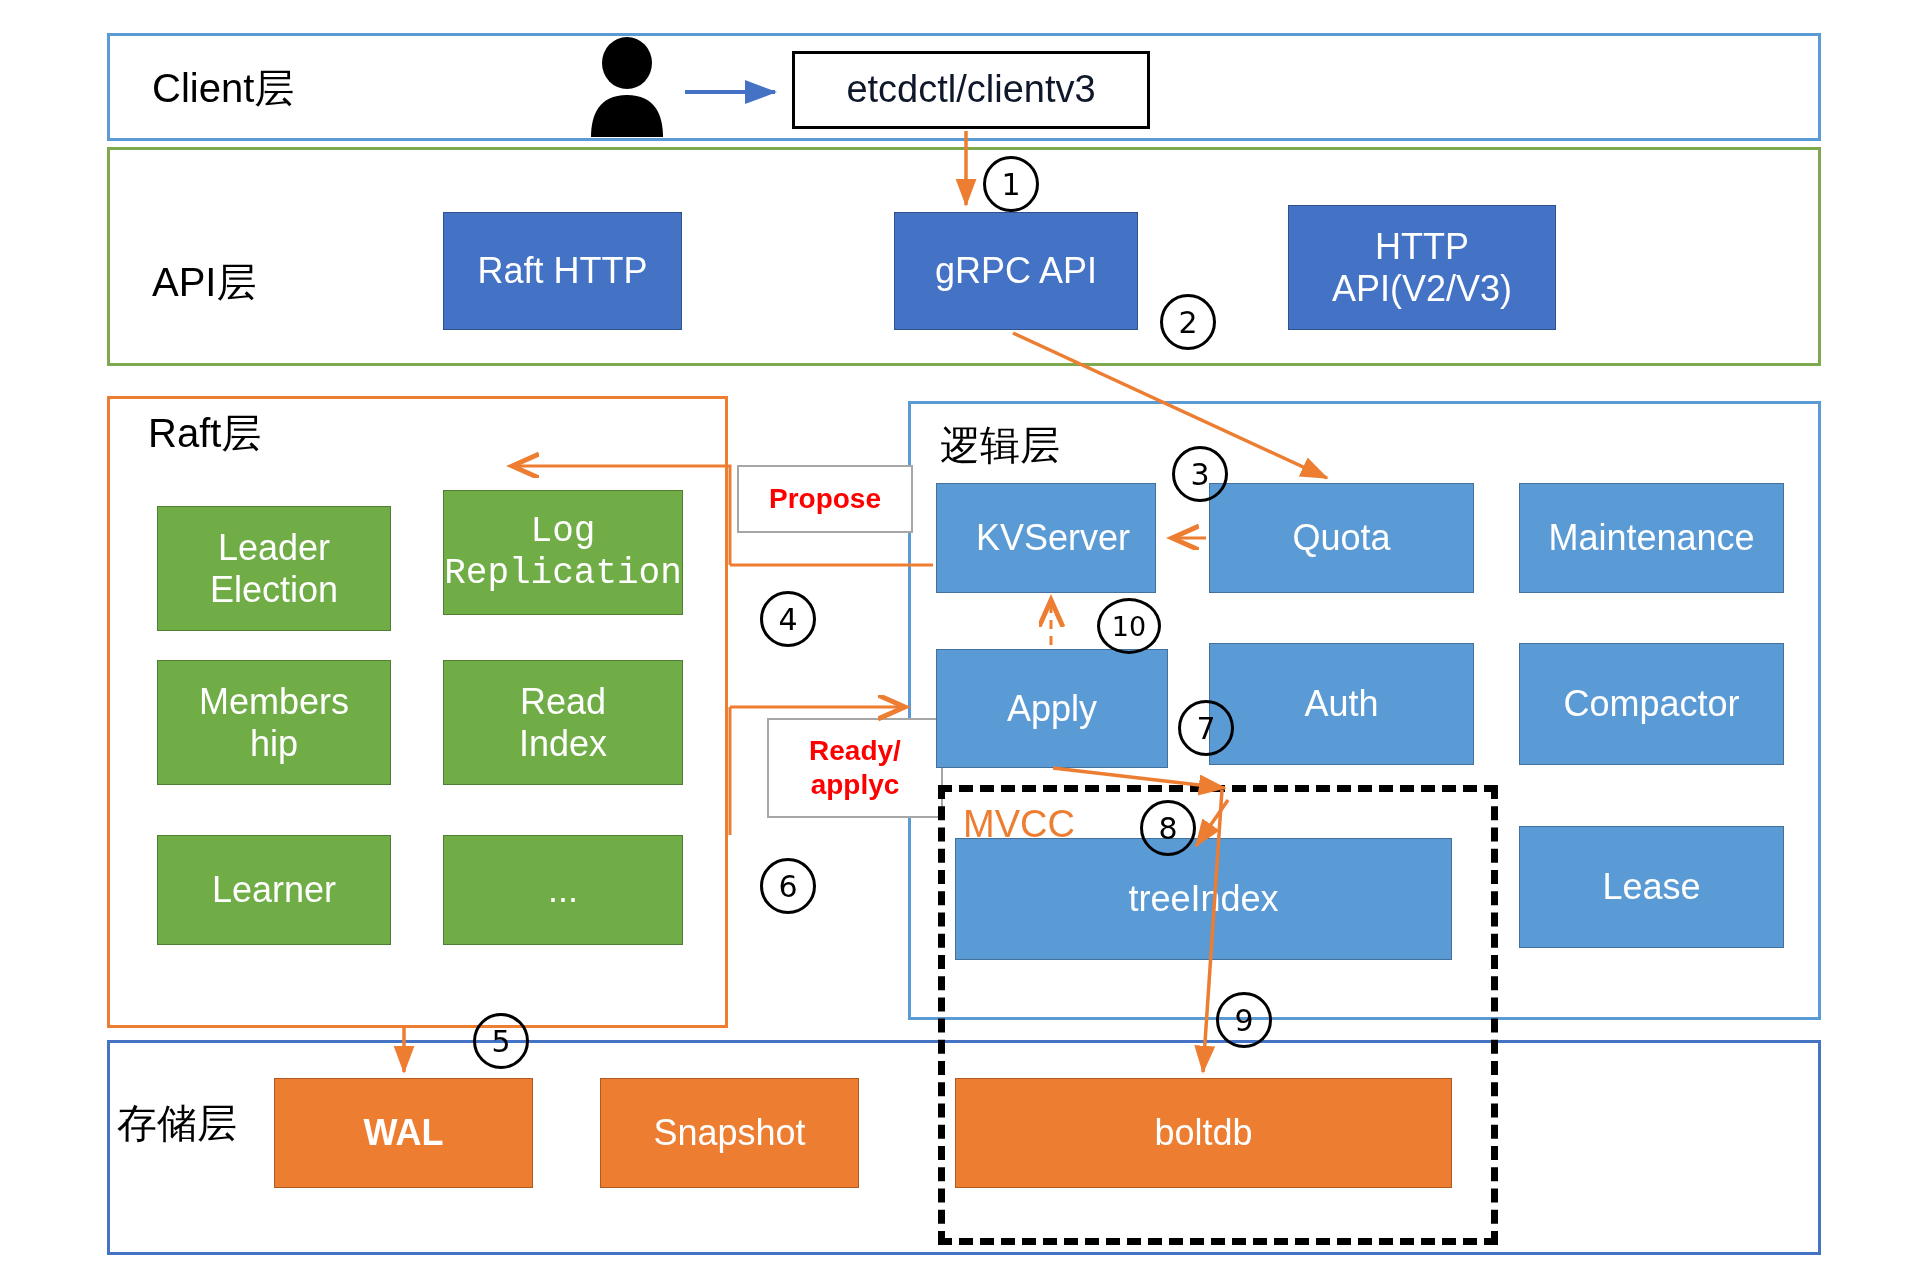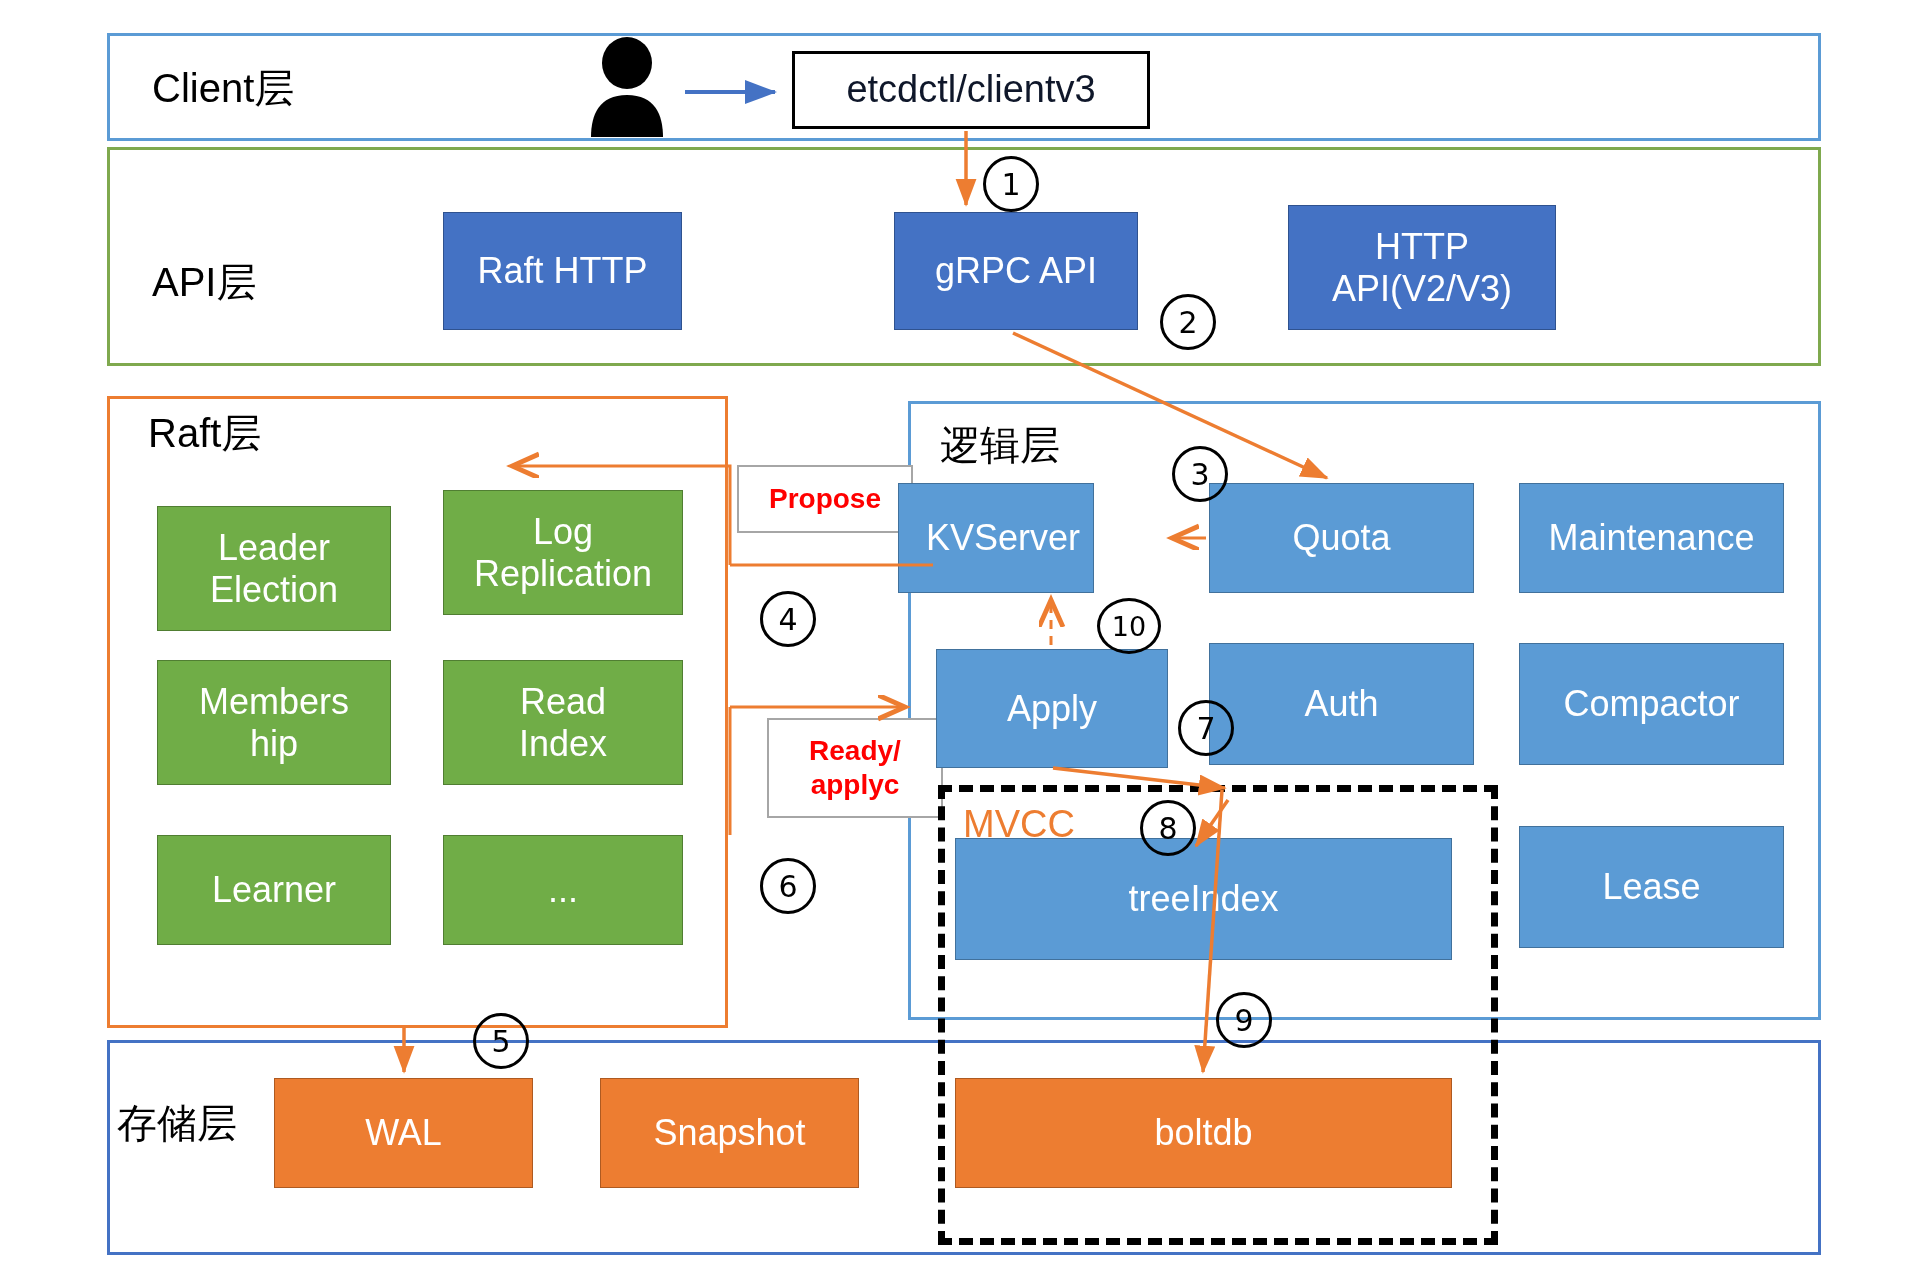--- a/index.html
+++ b/index.html
@@ -75,21 +75,21 @@
   <div class="node blue-dark" style="left:1288px;top:205px;width:268px;height:125px;white-space:pre-line;">
     <span style="white-space:pre-line;">HTTP
 API(V2/V3)</span>
   </div>
 
   <div class="node green" style="left:157px;top:490px;width:234px;height:125px;white-space:pre-line;margin-top:16px;">
     <span style="white-space:pre-line;">Leader
 Election</span>
   </div>
   <div class="node green" style="left:443px;top:490px;width:240px;height:125px;white-space:pre-line;">
-    <span style="white-space:pre-line;">Log
+    <span style="white-space:pre-line;font-family:Liberation Mono, monospace;">Log
 Replication</span>
   </div>
   <div class="node green" style="left:157px;top:660px;width:234px;height:125px;white-space:pre-line;">
     <span style="white-space:pre-line;">Members
 hip</span>
   </div>
   <div class="node green" style="left:443px;top:660px;width:240px;height:125px;white-space:pre-line;">
     <span style="white-space:pre-line;">Read
 Index</span>
   </div>
@@ -101,21 +101,21 @@
   </div>
 
   <div class="callout" style="left:727px;top:465px;width:176px;height:68px;">
     <span>Propose</span>
   </div>
   <div class="callout" style="left:757px;top:718px;width:176px;height:100px;white-space:pre-line;">
     <span style="white-space:pre-line;">Ready/
 applyc</span>
   </div>
 
-  <div class="node blue-light" style="left:898px;top:483px;width:196px;height:110px;padding-left:20px;">
+  <div class="node blue-light" style="left:936px;top:483px;width:220px;height:110px;padding-left:20px;">
     <span>KVServer</span>
   </div>
   <div class="node blue-light" style="left:1209px;top:483px;width:265px;height:110px;">
     <span>Quota</span>
   </div>
   <div class="node blue-light" style="left:1519px;top:483px;width:265px;height:110px;">
     <span>Maintenance</span>
   </div>
 
   <div class="node blue-light" style="left:936px;top:649px;width:232px;height:119px;">
@@ -131,21 +131,21 @@
     <span>Lease</span>
   </div>
 
   <div class="mvcc-box" style="left:938px;top:785px;width:560px;height:460px;"></div>
   <div class="mvcc-label" style="left:963px;top:805px;">MVCC</div>
 
   <div class="node blue-light" style="left:955px;top:838px;width:497px;height:122px;">
     <span>treeIndex</span>
   </div>
 
-  <div class="node orange" style="left:274px;top:1078px;width:259px;height:110px;">
+  <div class="node orange" style="left:274px;top:1078px;width:259px;height:110px;font-weight:bold;">
     <span>WAL</span>
   </div>
   <div class="node orange" style="left:600px;top:1078px;width:259px;height:110px;">
     <span>Snapshot</span>
   </div>
   <div class="node orange" style="left:955px;top:1078px;width:497px;height:110px;">
     <span>boltdb</span>
   </div>
 
   <svg class="overlay">

